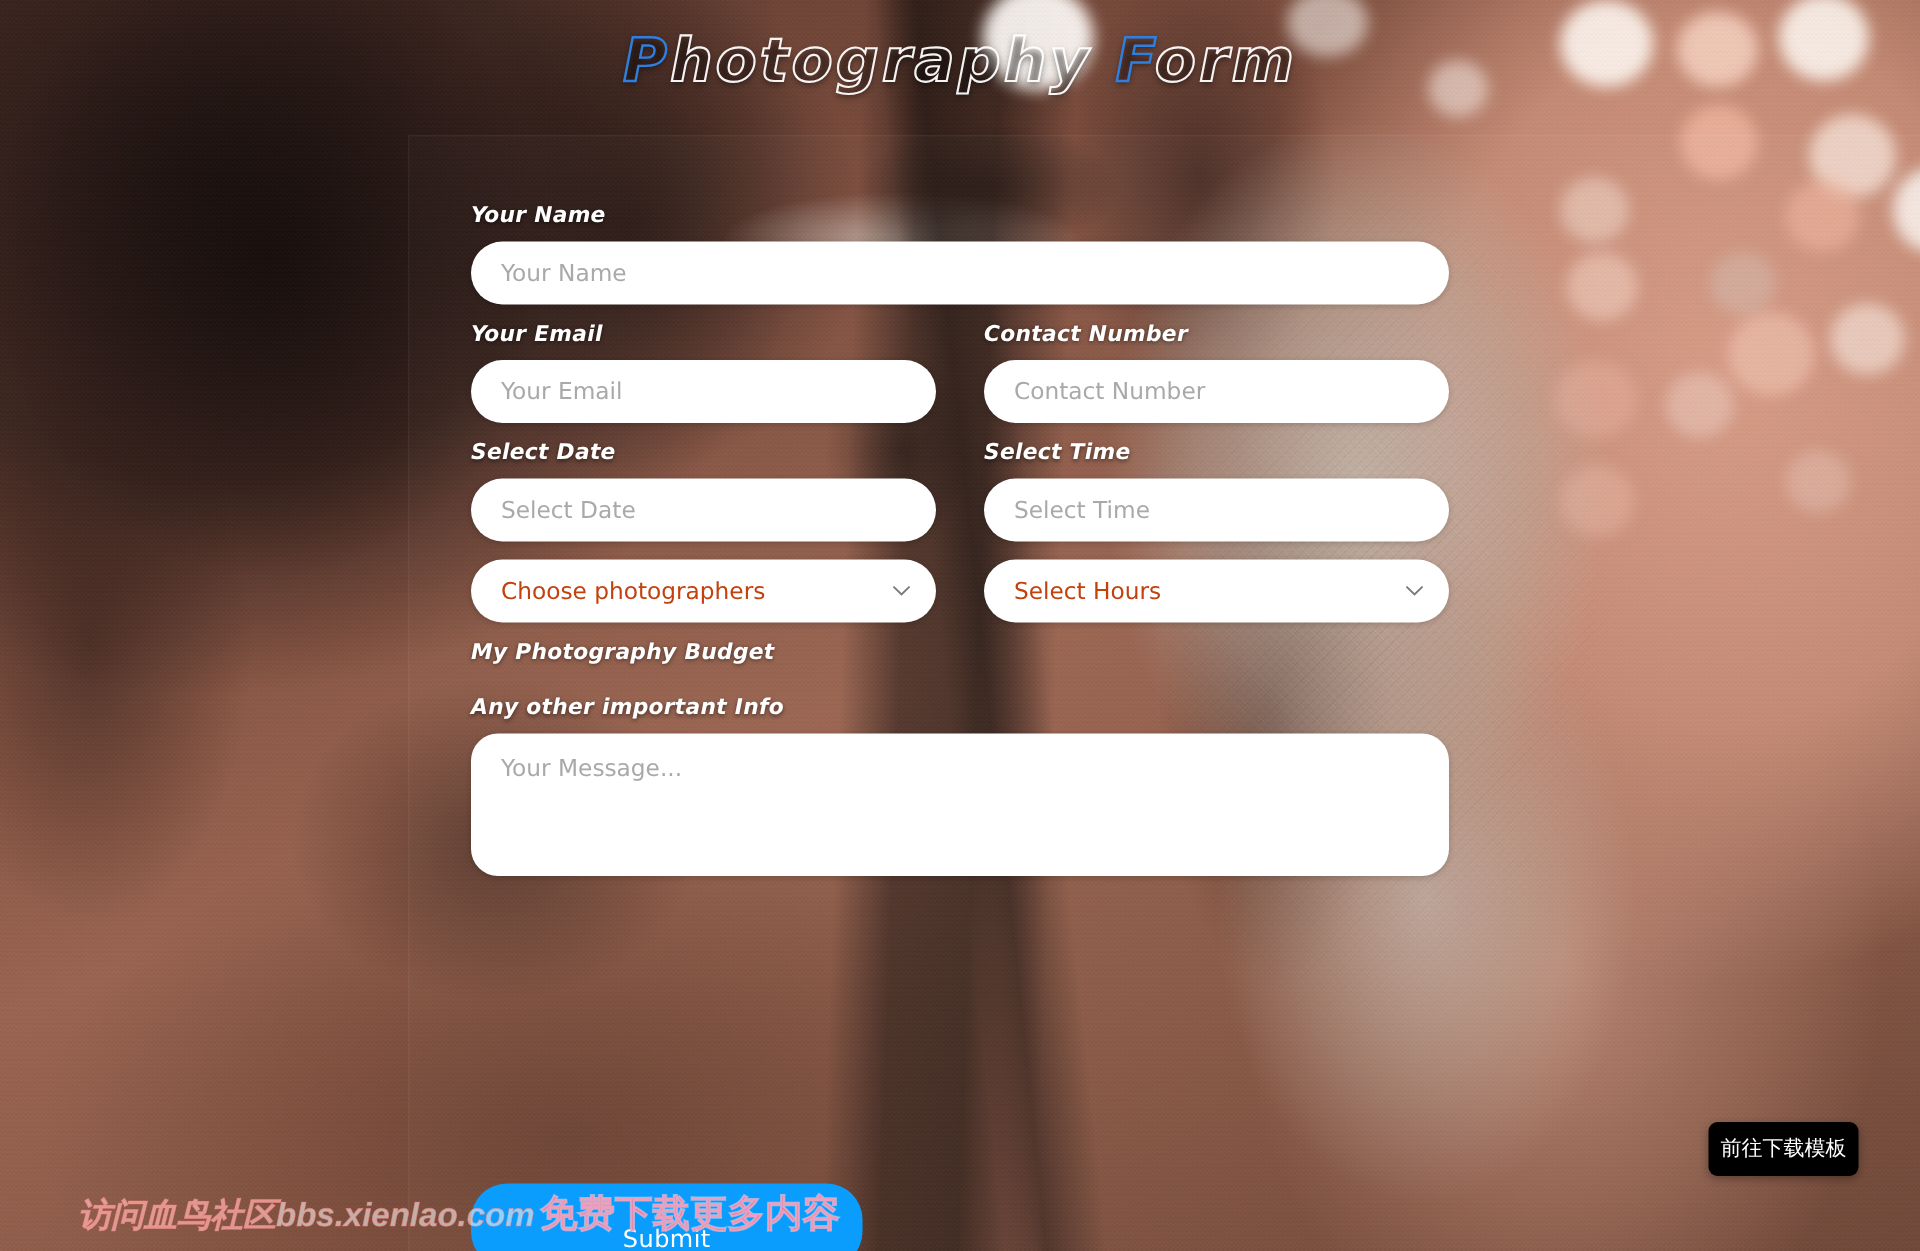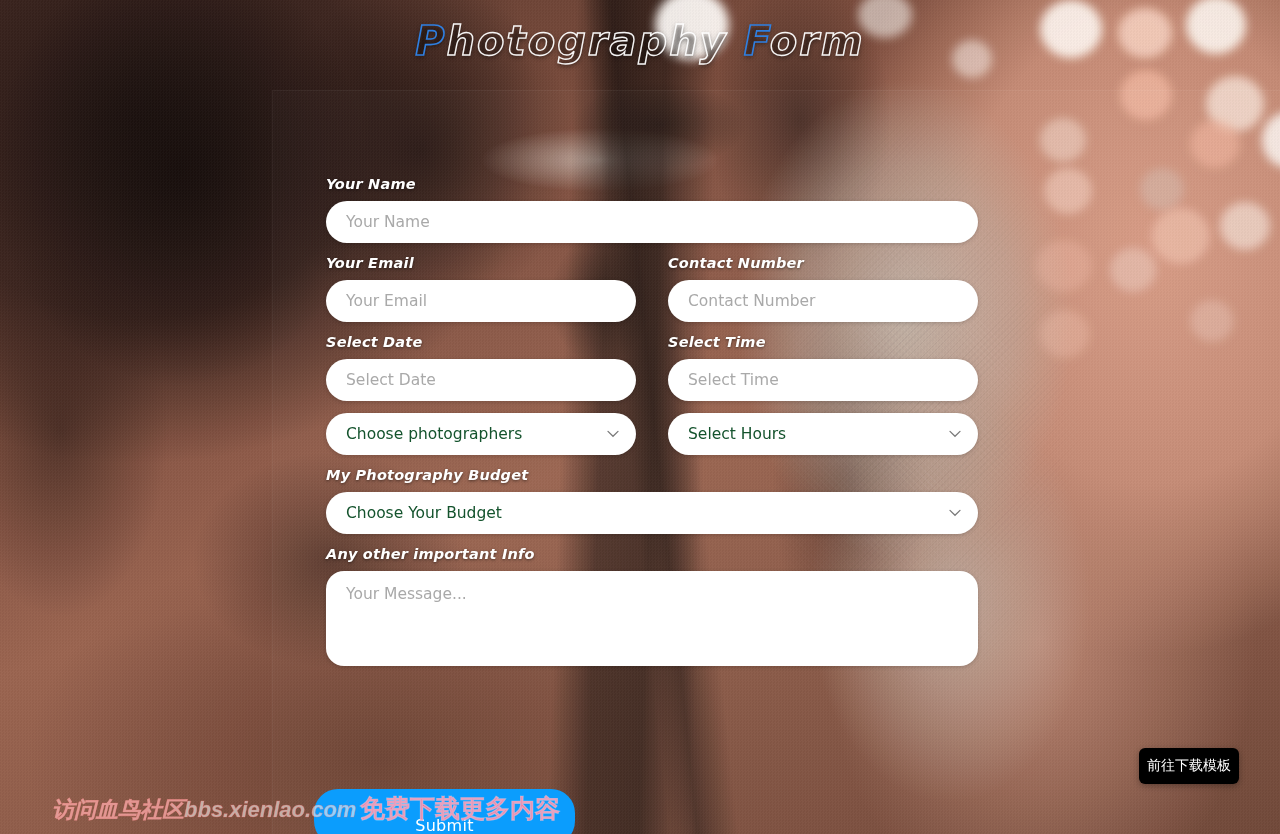--- a/index.html
+++ b/index.html
@@ -108,24 +108,23 @@
     user-select: none;
     white-space: nowrap;
   }
   .title .cap {
     -webkit-text-stroke: 1.6px #2f7fe0;
     color: transparent;
   }
 
   .form-area {
     position: absolute;
-    left: 326px;
+    left: 314px;
     top: 136px;
     width: 652px;
-    margin-top: 40px;
   }
 
   .row { display: flex; gap: 32px; }
   .field { flex: 1 1 0; min-width: 0; margin-bottom: 12px; }
   .field.full { width: 100%; }
 
   .lbl {
     display: block;
     font-family: "DejaVu Sans", sans-serif;
     font-size: 14.5px;
@@ -152,21 +151,21 @@
     color: #4a4a4a;
     box-shadow: 0 1px 4px rgba(0,0,0,0.18);
   }
   .ctrl::placeholder { color: #a9a9a9; opacity: 1; }
 
   .select-wrap { position: relative; }
   select.ctrl {
     -webkit-appearance: none;
     appearance: none;
     padding-right: 40px;
-    color: #14532d;
+    color: #c2410c;
     cursor: pointer;
   }
   .chev {
     position: absolute;
     right: 17px; top: 50%;
     transform: translateY(-50%);
     pointer-events: none;
     line-height: 0;
   }
 
@@ -331,30 +330,20 @@
                   <path d="M1 1.4 6 6.3 11 1.4" fill="none" stroke="#7a7a7a" stroke-width="1.3" stroke-linecap="round"></path>
                 </svg>
             </span>
           </div>
         </div>
       </div>
 
       <div class="row">
         <div class="field full">
           <label class="lbl">My Photography Budget</label>
-          <div class="select-wrap">
-            <select class="ctrl">
-              <option>Choose Your Budget</option>
-            </select>
-            <span class="chev">
-              <svg width="12" height="8" viewBox="0 0 12 8">
-                  <path d="M1 1.4 6 6.3 11 1.4" fill="none" stroke="#7a7a7a" stroke-width="1.3" stroke-linecap="round"></path>
-                </svg>
-            </span>
-          </div>
         </div>
       </div>
 
       <div class="row">
         <div class="field full">
           <label class="lbl">Any other important Info</label>
           <textarea class="ctrl" placeholder="Your Message..." style=""></textarea>
         </div>
       </div>
 

